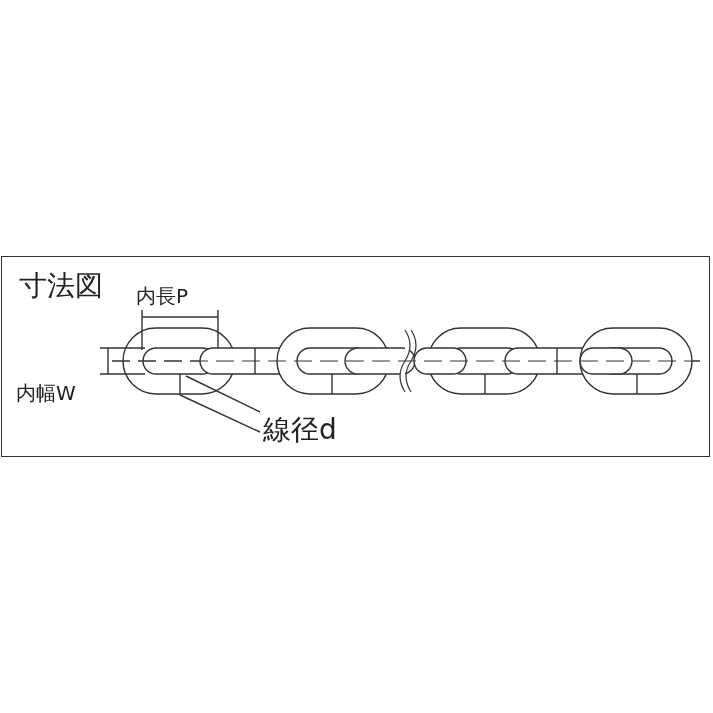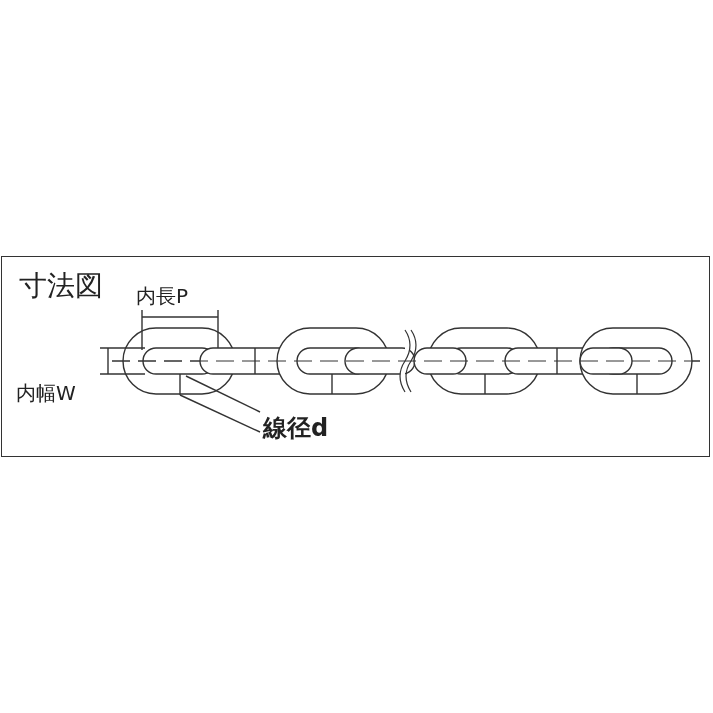--- a/index.html
+++ b/index.html
@@ -3,21 +3,21 @@
   <meta charset="utf-8">
   <style>
     html, body { margin: 0; padding: 0; background: #ffffff; }
     body { width: 713px; height: 713px; position: relative; overflow: hidden; font-family: "DejaVu Sans", sans-serif; }
     .frame { position: absolute; left: 1px; top: 256px; width: 709px; height: 201px; border: 1.5px solid #333; box-sizing: border-box; background: #fff; }
     svg { position: absolute; left: 0; top: 0; }
     .lbl { position: absolute; color: #222; white-space: nowrap; line-height: 1; }
     .title { left: 19px; top: 272px; font-size: 28px; }
     .p-label { left: 136px; top: 286px; font-size: 20px; }
     .w-label { left: 16px; top: 351px; font-size: 20px; margin-top: 32px; }
-    .d-label { left: 263px; top: 416px; font-size: 24px; font-weight: bold; }
+    .d-label { left: 263px; top: 416px; font-size: 28px; }
   </style>
 </head>
 <body>
 
 <div class="frame"></div>
 
 <svg width="713" height="713" viewBox="0 0 713 713" fill="none" stroke="#333" stroke-width="1.4">
 
   <g>
     <line x1="142" y1="310" x2="142" y2="350"></line>

